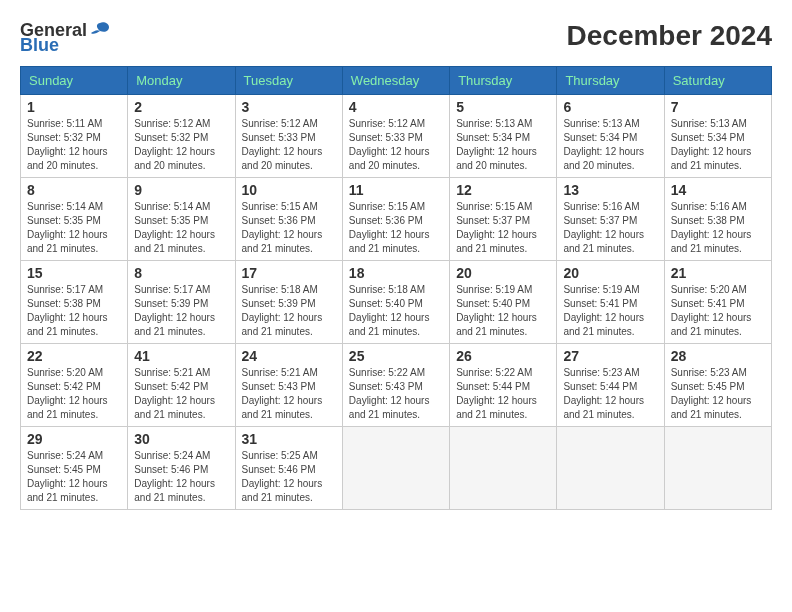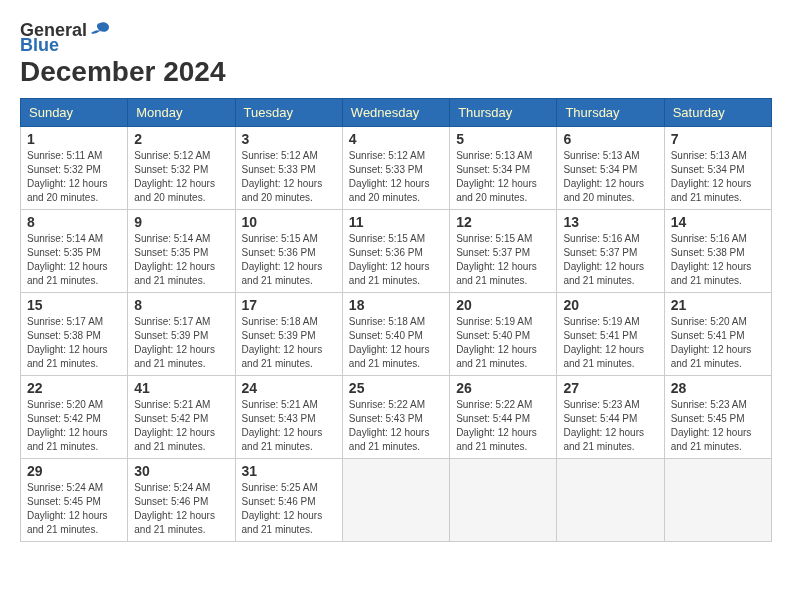--- a/index.html
+++ b/index.html
@@ -8,21 +8,20 @@
       background: #fff;
       width: 792px;
       min-height: 612px;
       padding: 20px;
     }
     .header {
       display: flex;
       justify-content: space-between;
       align-items: flex-start;
       margin-bottom: 10px;
-      flex-direction: column;
     }
     .logo {
       display: flex;
       align-items: center;
       gap: 4px;
     }
     .title-area {
       text-align: right;
     }
     .month-title {
@@ -34,21 +33,21 @@
       font-size: 16px;
       color: #555;
     }
     .calendar {
       width: 100%;
       border-collapse: collapse;
       font-size: 11px;
     }
     .calendar th {
       background-color: #2a6db5;
-      color: #fef9c3;
+      color: #86efac;
       text-align: left;
       padding: 6px 8px;
       font-size: 13px;
       font-weight: normal;
       border: 1px solid #1a5a9a;
       margin-top: 12px;
     }
     .calendar td {
       border: 1px solid #ccc;
       vertical-align: top;

